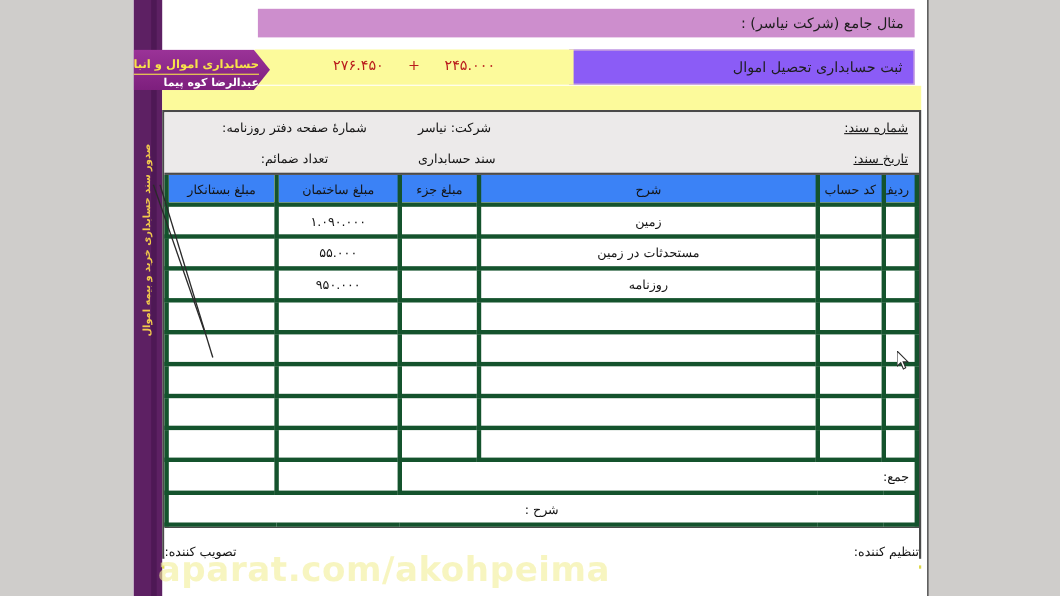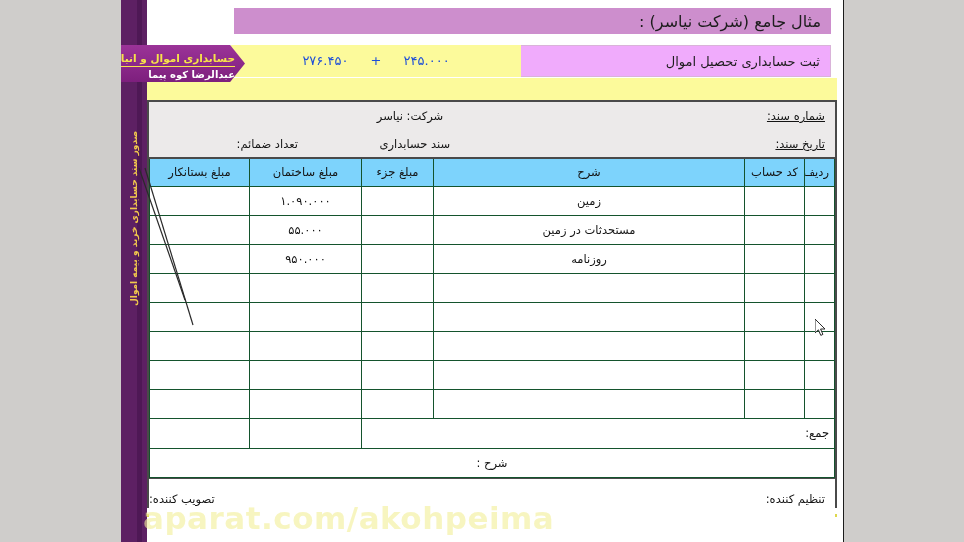--- a/index.html
+++ b/index.html
@@ -110,51 +110,51 @@
   .bar-title {
     position: absolute;
     left: 113px;
     top: 8px;
     width: 597px;
     height: 26px;
     background: #cd8ecd;
     box-sizing: border-box;
     padding: 2px 10px 0 10px;
     color: #1d1d1d;
-    font-size: 16px;
+    font-size: 13px;
     line-height: 24px;
     text-align: right;
     white-space: nowrap;
   }
   .bar-sub {
     position: absolute;
     left: 396px;
     top: 45px;
     width: 314px;
     height: 32px;
-    background: #f0abfc;
+    background: #8b5cf6;
     border: 1px solid #d9b3d9;
     box-sizing: border-box;
     padding: 2px 10px 0 10px;
     color: #1d1d1d;
     font-size: 13px;
     line-height: 28px;
     text-align: right;
     white-space: nowrap;
   }
   .bar-calc {
     position: absolute;
     left: 110px;
     top: 45px;
     width: 290px;
     height: 32px;
     background: #fcfa9b;
     box-sizing: border-box;
     padding: 2px 0 0 0;
-    color: #1d4ed8;
+    color: #b91c1c;
     font-size: 13px;
     line-height: 28px;
     text-align: center;
     white-space: nowrap;
     direction: ltr;
   }
   .bar-calc span { margin: 0 9px; }
   .yellow-strip {
     position: absolute;
     left: 26px;
@@ -200,31 +200,31 @@
   .fh-mid   { width: 33%;   text-align: left; }
   .fh-left  { width: 33.5%; text-align: center; }
   table.voucher {
     width: 100%;
     border-collapse: collapse;
     table-layout: fixed;
     direction: rtl;
   }
   table.voucher th,
   table.voucher td {
-    border: 1px solid #14532d;
+    border: 4px solid #14532d;
     height: 29px;
     font-size: 11.5px;
     color: #141414;
     padding: 0 5px;
     box-sizing: border-box;
     overflow: hidden;
     white-space: nowrap;
   }
   table.voucher thead th {
-    background: #7dd3fc;
+    background: #3b82f6;
     text-align: center;
     font-weight: normal;
     height: 27px;
     border-top: none;
   }
   .col-radif   { width: 30px; }
   .col-code    { width: 60px; }
   .col-sharh   { width: auto; }
   .col-joz     { width: 72px; }
   .col-bed     { width: 112px; }
@@ -252,21 +252,21 @@
     align-items: center;
     background: #ffffff;
   }
   .sign-cell {
     flex: 1;
     font-size: 11.5px;
     color: #141414;
     text-align: center;
     white-space: nowrap;
   }
-  .sign-cell.first { text-align: right; padding-right: 10px; }
+  .sign-cell.first { text-align: right; }
   .sign-cell.last  { text-align: left; }
   
   .bottom-rule {
     position: absolute;
     left: 26px;
     top: 514px;
     width: 690px;
     height: 3px;
     background: #d8d12e;
     opacity: .85;
@@ -345,20 +345,21 @@
     </div>
 
     <div class="yellow-strip"></div>
 
     <div class="form">
 
       <div class="form-head">
         <div class="fh-row">
           <div class="fh-cell fh-right">شماره سند:</div>
           <div class="fh-cell fh-mid">شرکت: نیاسر</div>
+          <div class="fh-cell fh-left">شمارۀ صفحه دفتر روزنامه:</div>
         </div>
         <div class="fh-row">
           <div class="fh-cell fh-right">تاریخ سند:</div>
           <div class="fh-cell fh-mid">سند حسابداری</div>
           <div class="fh-cell fh-left">تعداد ضمائم:</div>
         </div>
       </div>
 
       <table class="voucher">
         <colgroup>

